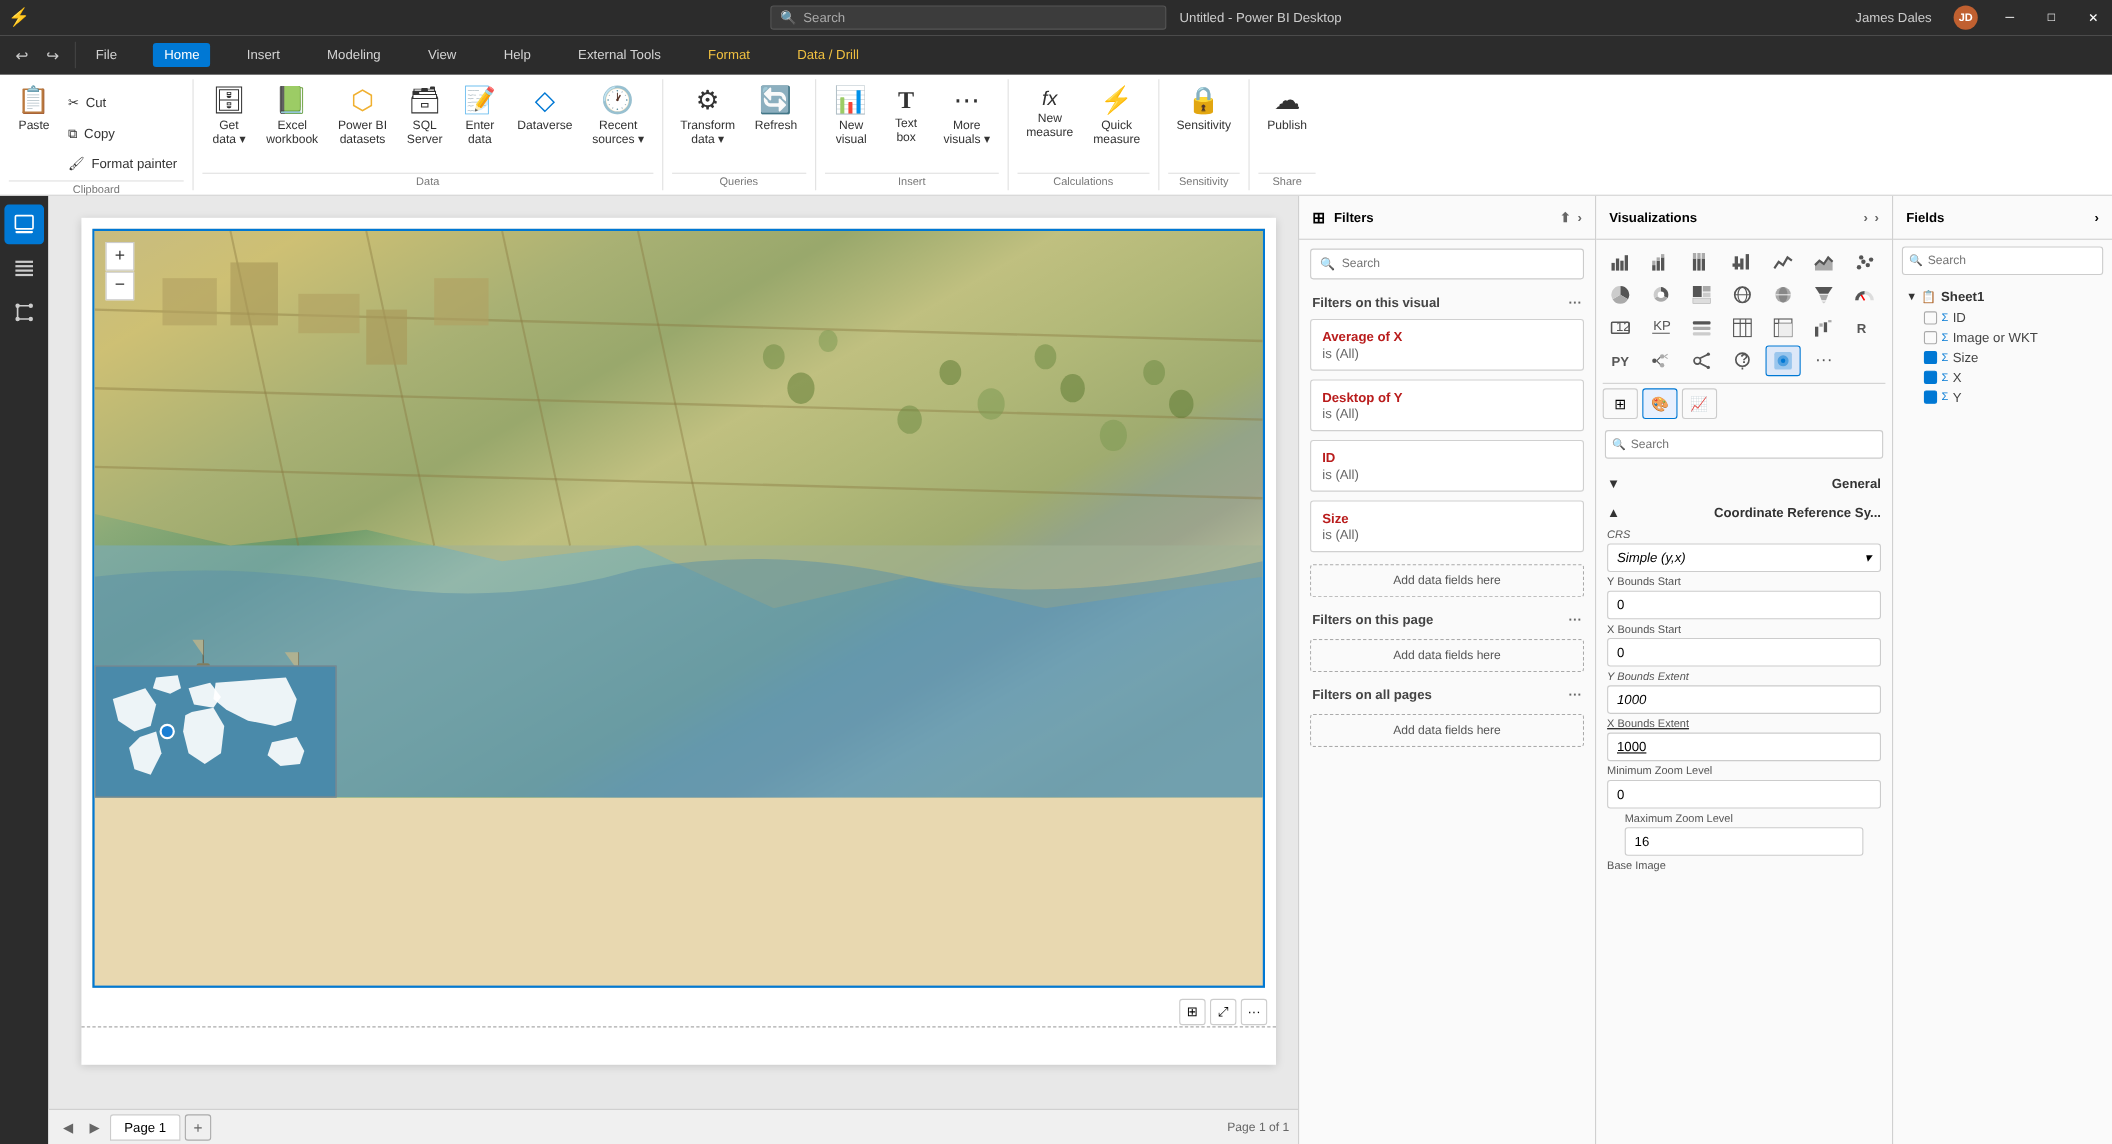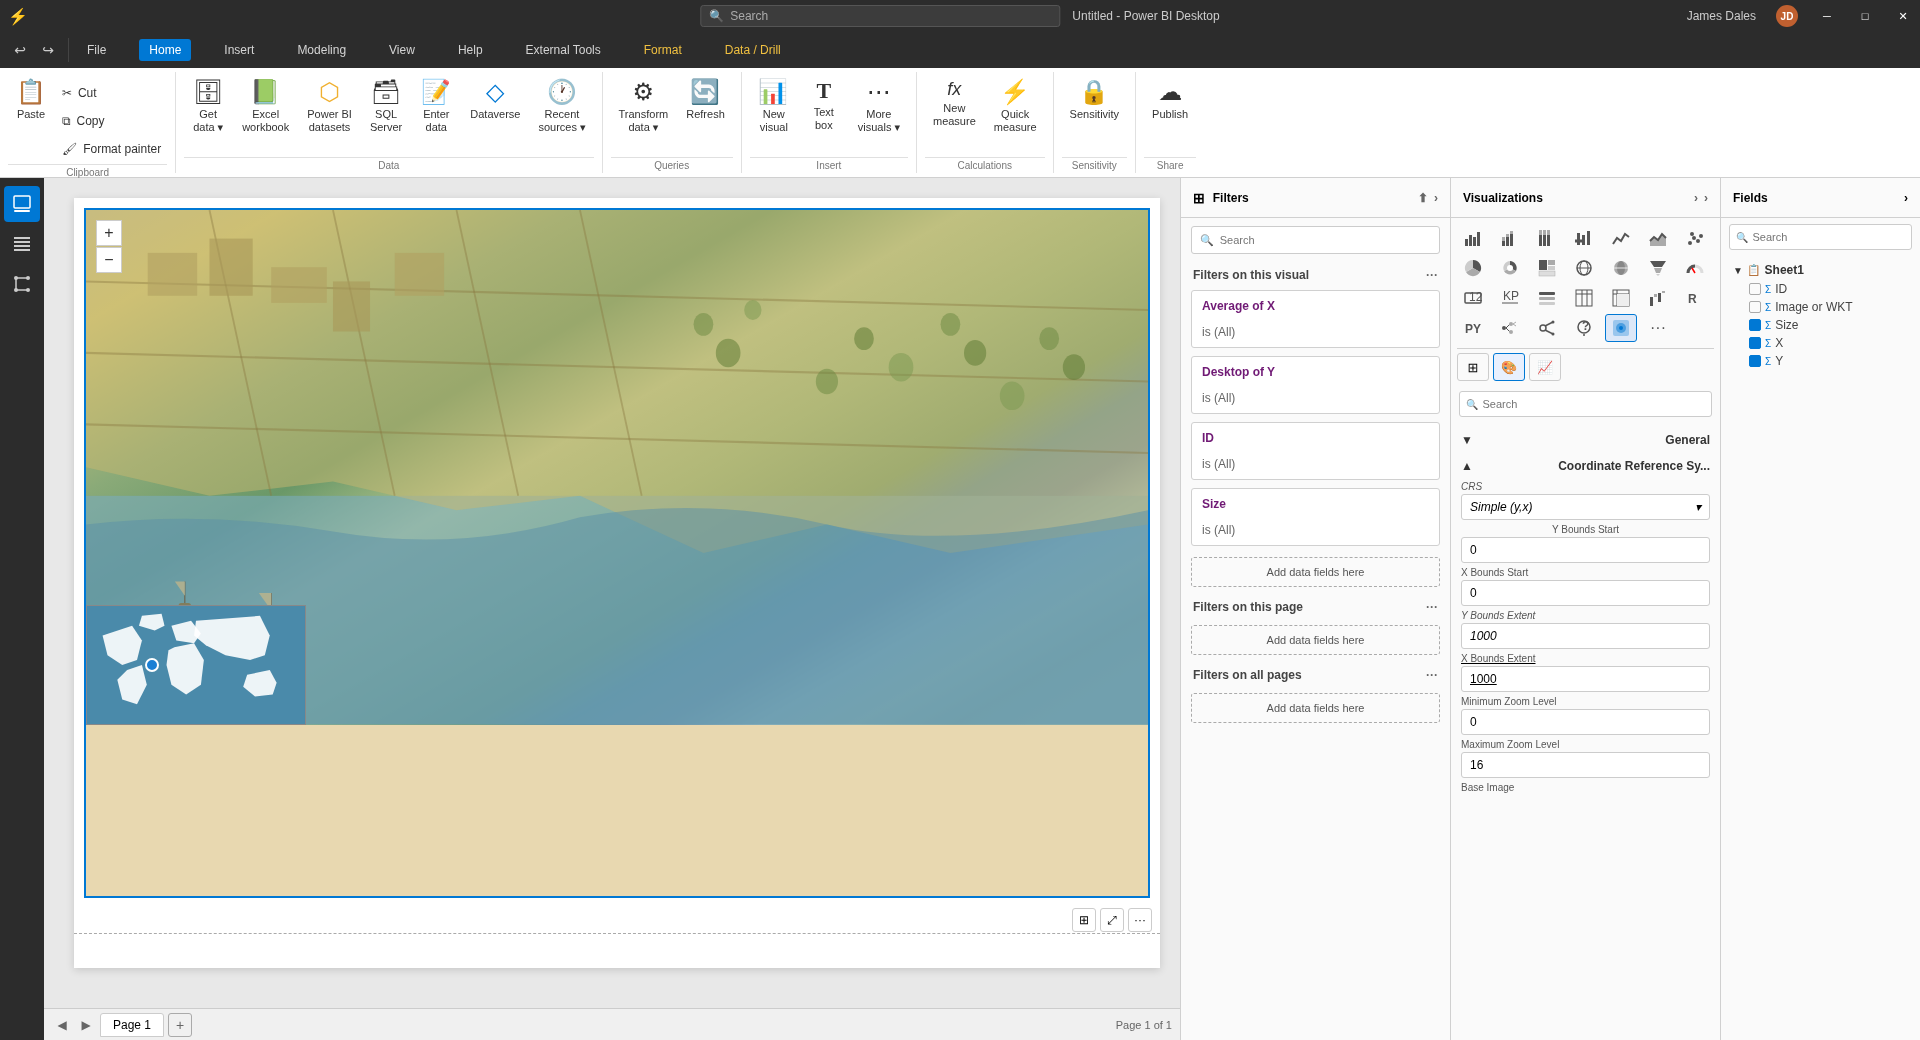--- a/index.html
+++ b/index.html
@@ -359,22 +359,22 @@
       align-items: center;
     }
     .filter-item {
       margin: 4px 10px;
       border: 1px solid #d0d0d0;
       border-radius: 3px;
       background: #fff;
       padding: 8px 10px;
       font-size: 11px;
     }
-    .filter-item-title { font-weight: 600; color: #701a75; }
-    .filter-item-sub { color: #666; margin-top: 12px; }
+    .filter-item-title { font-weight: 600; color: #b91c1c; }
+    .filter-item-sub { color: #666; margin-top: 1px; }
     .add-fields-btn {
       margin: 7px 10px;
       height: 30px;
       border: 1px dashed #aaa;
       border-radius: 3px;
       display: flex;
       align-items: center;
       justify-content: center;
       color: #555;
       cursor: pointer;
@@ -1124,21 +1124,21 @@
       </div>
 
       <div style="margin:4px 0;font-style:italic;">
         <div style="font-size:10px;color:#555;margin-bottom:2px;">CRS</div>
         <div class="viz-input-field">
           <span>Simple (y,x)</span>
           <span>▾</span>
         </div>
       </div>
 
-      <div style="margin:4px 0;text-align:center;">
+      <div style="margin:4px 0;">
         <div style="font-size:10px;color:#555;margin-bottom:2px;">Y Bounds Start</div>
         <div class="viz-input-field">
           <span>0</span>
         </div>
       </div>
 
       <div style="margin:4px 0;">
         <div style="font-size:10px;color:#555;margin-bottom:2px;">X Bounds Start</div>
         <div class="viz-input-field">
           <span>0</span>
@@ -1159,21 +1159,21 @@
         </div>
       </div>
 
       <div style="margin:4px 0;">
         <div style="font-size:10px;color:#555;margin-bottom:2px;">Minimum Zoom Level</div>
         <div class="viz-input-field">
           <span>0</span>
         </div>
       </div>
 
-      <div style="margin:4px 0;">
+      <div style="margin:4px 16px;">
         <div style="font-size:10px;color:#555;margin-bottom:2px;">Maximum Zoom Level</div>
         <div class="viz-input-field">
           <span>16</span>
         </div>
       </div>
 
       <div style="margin:4px 0;">
         <div style="font-size:10px;color:#555;margin-bottom:2px;">Base Image</div>
       </div>
     </div>

